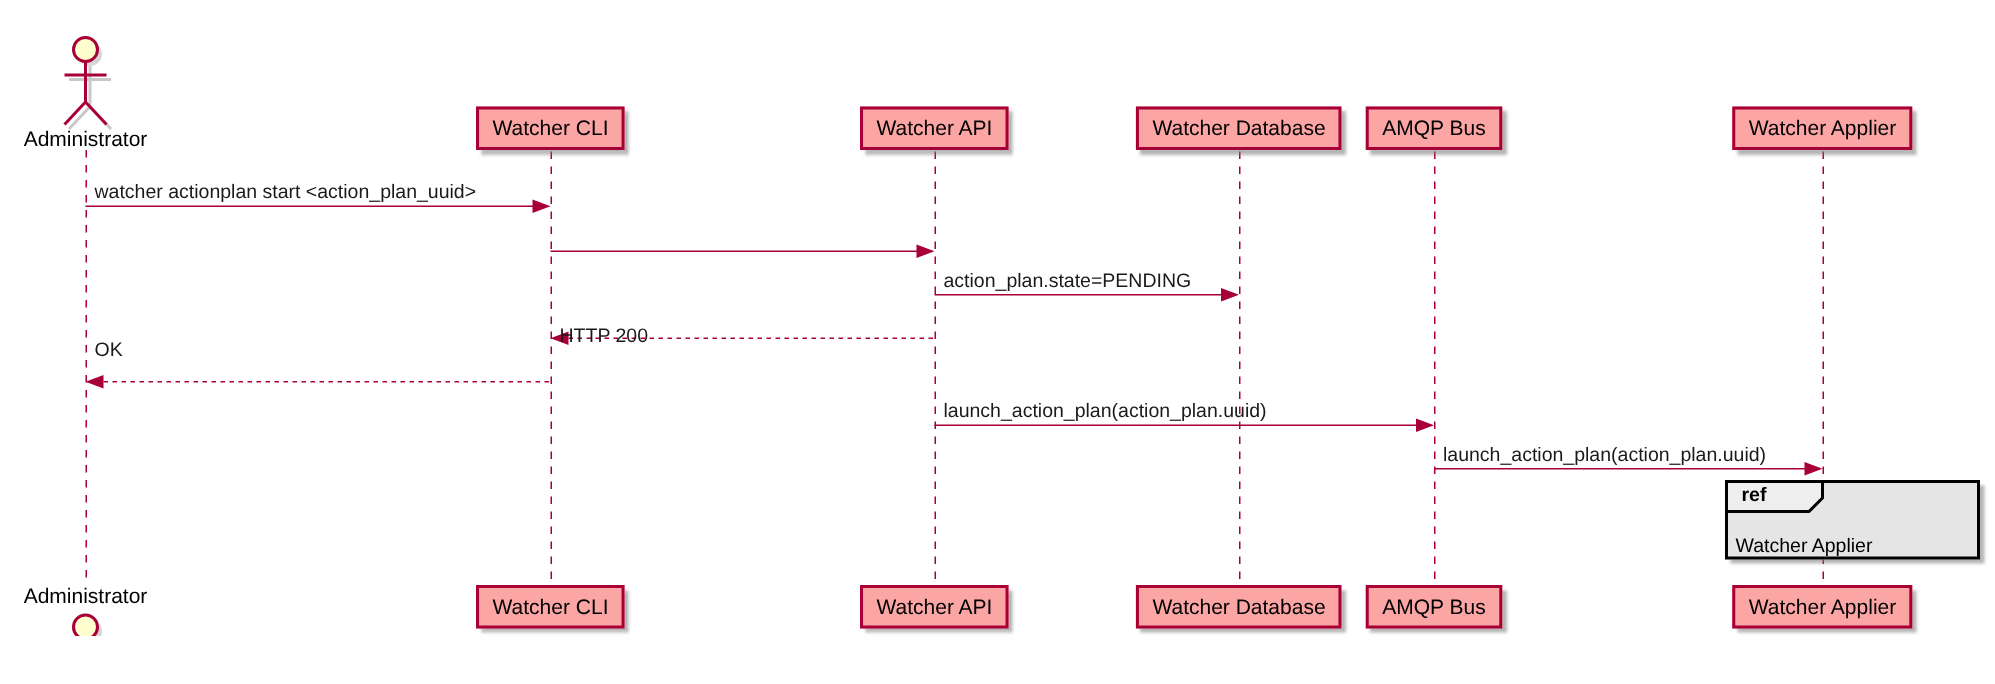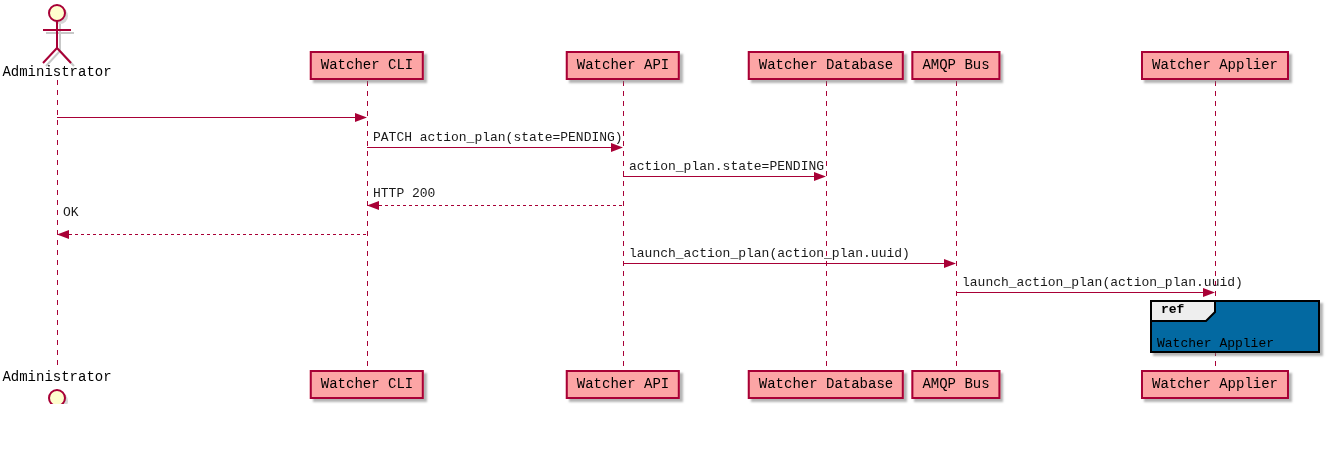--- a/index.html
+++ b/index.html
@@ -1,22 +1,23 @@
 <!DOCTYPE html>
 <html><head>
 <meta charset="utf-8">
 <style>
   html, body { margin: 0; padding: 0; background: #ffffff; }
   #canvas {
     position: relative;
     width: 1330px;
     height: 404px;
     background: #ffffff;
-    font-family: Liberation Mono, monospace;
+    font-family: Liberation Sans, sans-serif;
     overflow: hidden;
+    margin-top: 20px;
   }
   #wires { position: absolute; left: 0; top: 0; }
   .participant {
     position: absolute;
     transform: translateX(-50%);
     background: #fca5a5;
     border: 2px solid #A80036;
     color: #000000;
     font-size: 14px;
     line-height: 17px;
@@ -38,21 +39,21 @@
     color: #1a1a1a;
     font-size: 13px;
     white-space: nowrap;
   }
   .ref-box {
     position: absolute;
     left: 1150px;
     top: 300px;
     width: 170px;
     height: 53px;
-    background: #0369a1;
+    background: #e5e5e5;
     border: 2px solid #000000;
     box-sizing: border-box;
     box-shadow: 3px 3px 2px rgba(120,120,120,0.55);
   }
   .ref-pent { position: absolute; left: -2px; top: -2px; }
   .ref-keyword {
     position: absolute;
     left: 9px;
     top: 0px;
     font-size: 13px;
@@ -154,23 +155,23 @@
   <div class="participant" style="left:826px; top:51px;">Watcher Database</div>
   <div class="participant" style="left:956px; top:51px;">AMQP Bus</div>
   <div class="participant" style="left:1215px; top:51px;">Watcher Applier</div>
 
   <div class="participant" style="left:367px; top:370px;">Watcher CLI</div>
   <div class="participant" style="left:623px; top:370px;">Watcher API</div>
   <div class="participant" style="left:826px; top:370px;">Watcher Database</div>
   <div class="participant" style="left:956px; top:370px;">AMQP Bus</div>
   <div class="participant" style="left:1215px; top:370px;">Watcher Applier</div>
 
-  <div class="msg" style="left:373px; top:130px;">PATCH action_plan(state=PENDING)</div>
+  <div class="msg" style="left:63px;  top:100px;">watcher actionplan start &lt;action_plan_uuid&gt;</div>
   <div class="msg" style="left:629px; top:159px;text-align:center;">action_plan.state=PENDING</div>
-  <div class="msg" style="left:373px; top:186px;">HTTP 200</div>
+  <div class="msg" style="left:373px; top:196px;">HTTP 200</div>
   <div class="msg" style="left:63px;  top:205px;">OK</div>
   <div class="msg" style="left:629px; top:246px;">launch_action_plan(action_plan.uuid)</div>
   <div class="msg" style="left:962px; top:275px;">launch_action_plan(action_plan.uuid)</div>
 
   <div class="ref-box">
     <svg class="ref-pent" width="70" height="22">
       <polygon points="1,1 65,1 65,12 56,21 1,21" fill="#EEEEEE" stroke="#000000" stroke-width="2"></polygon>
     </svg>
     <div class="ref-keyword">ref</div>
     <div class="ref-line" style="top:34px;">Watcher Applier</div>

